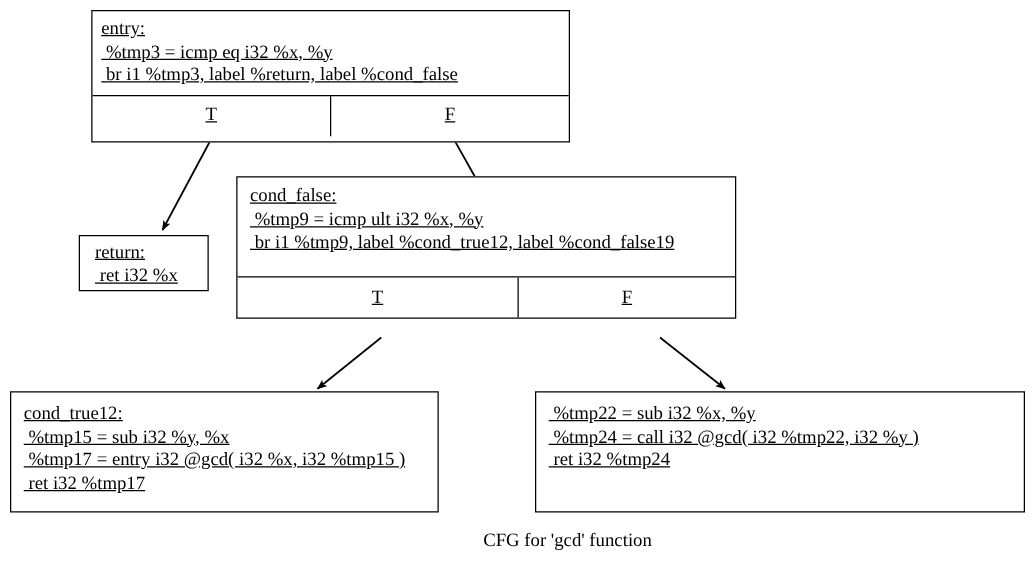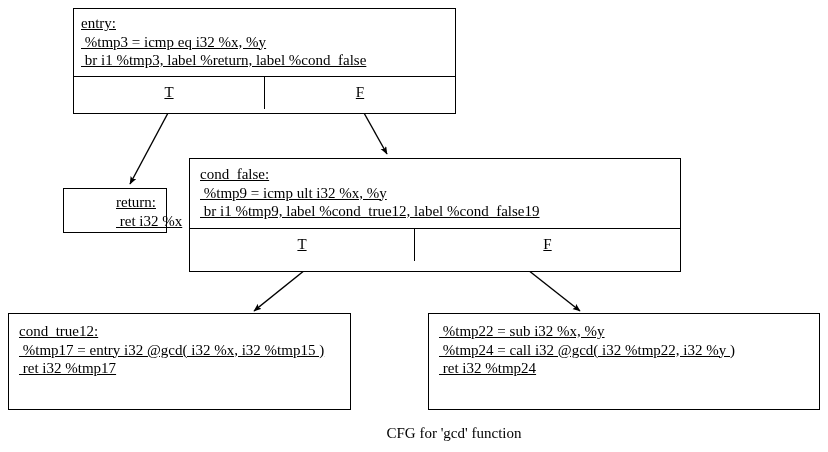--- a/index.html
+++ b/index.html
@@ -91,42 +91,43 @@
       <div class="code-line">entry:</div>
       <div class="code-line"> %tmp3 = icmp eq i32 %x, %y</div>
       <div class="code-line"> br i1 %tmp3, label %return, label %cond_false</div>
     </div>
     <div class="ports">
       <div class="port port-t">T</div>
       <div class="port">F</div>
     </div>
   </div>
 
-  <div class="node" style="left:63px; top:188px; width:104px; height:45px;padding-left:40px;">
+  <div class="node" style="left:63px; top:188px; width:104px; height:45px;">
     <div class="node-body" style="padding:4px 10px 4px 12px;">
       <div class="code-line">return:</div>
       <div class="code-line"> ret i32 %x</div>
     </div>
   </div>
 
-  <div class="node" style="left:189px; top:158px; width:492px; height:114px;">
+  <div class="node" style="left:189px; top:141px; width:400px; height:114px;justify-content:space-between;">
     <div class="node-body" style="padding:6px 7px 7px 10px;">
       <div class="code-line">cond_false:</div>
       <div class="code-line"> %tmp9 = icmp ult i32 %x, %y</div>
       <div class="code-line"> br i1 %tmp9, label %cond_true12, label %cond_false19</div>
     </div>
     <div class="ports">
       <div class="port port-t" style="flex:0 0 224px;">T</div>
       <div class="port">F</div>
     </div>
   </div>
 
   <div class="node" style="left:8px; top:313px; width:343px; height:97px;">
     <div class="node-body" style="padding:8px 7px 7px 10px;">
       <div class="code-line">cond_true12:</div>
+      <div class="code-line"> %tmp15 = sub i32 %y, %x</div>
       <div class="code-line"> %tmp17 = entry i32 @gcd( i32 %x, i32 %tmp15 )</div>
       <div class="code-line"> ret i32 %tmp17</div>
     </div>
   </div>
 
   <div class="node" style="left:428px; top:313px; width:392px; height:97px;">
     <div class="node-body" style="padding:8px 7px 7px 10px;">
       <div class="code-line"> %tmp22 = sub i32 %x, %y</div>
       <div class="code-line"> %tmp24 = call i32 @gcd( i32 %tmp22, i32 %y )</div>
       <div class="code-line"> ret i32 %tmp24</div>

